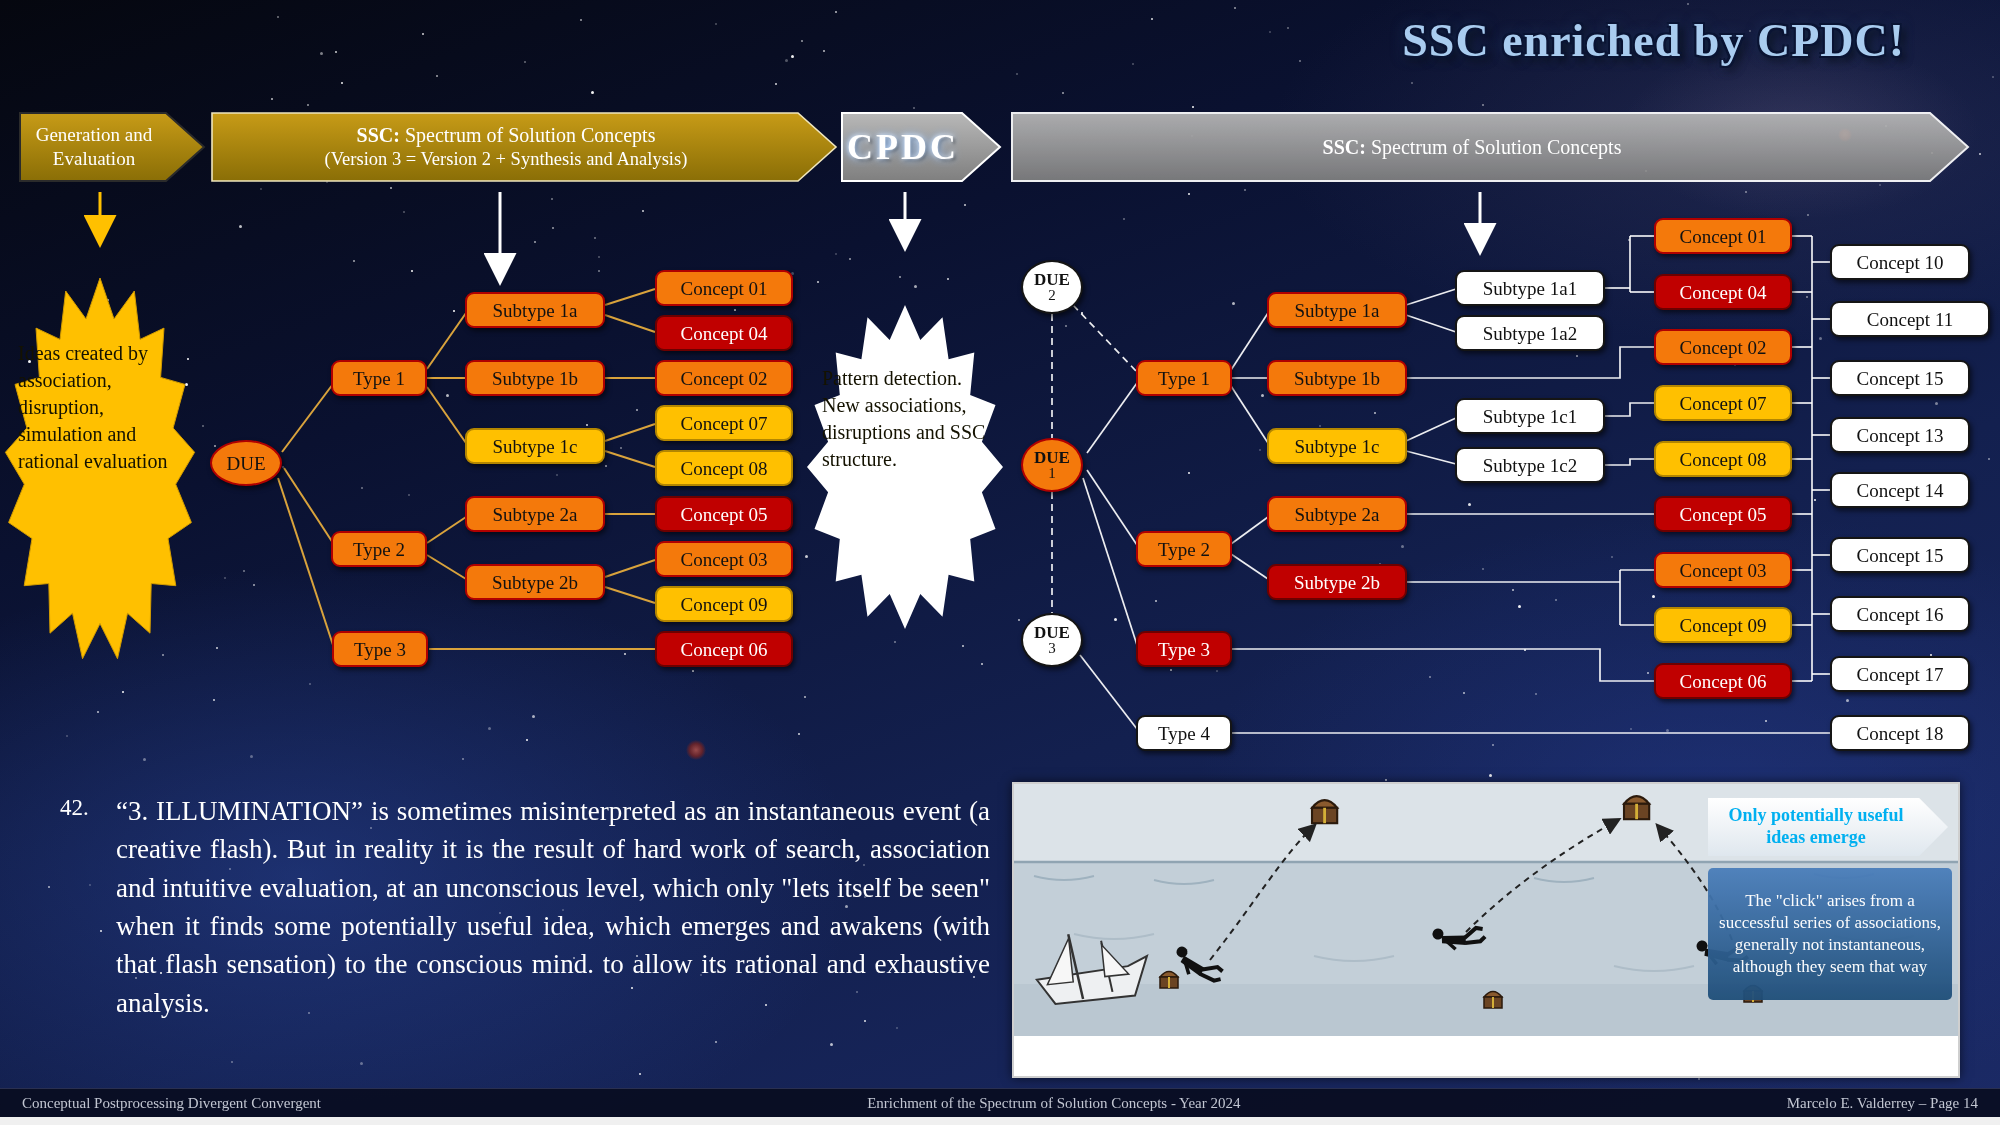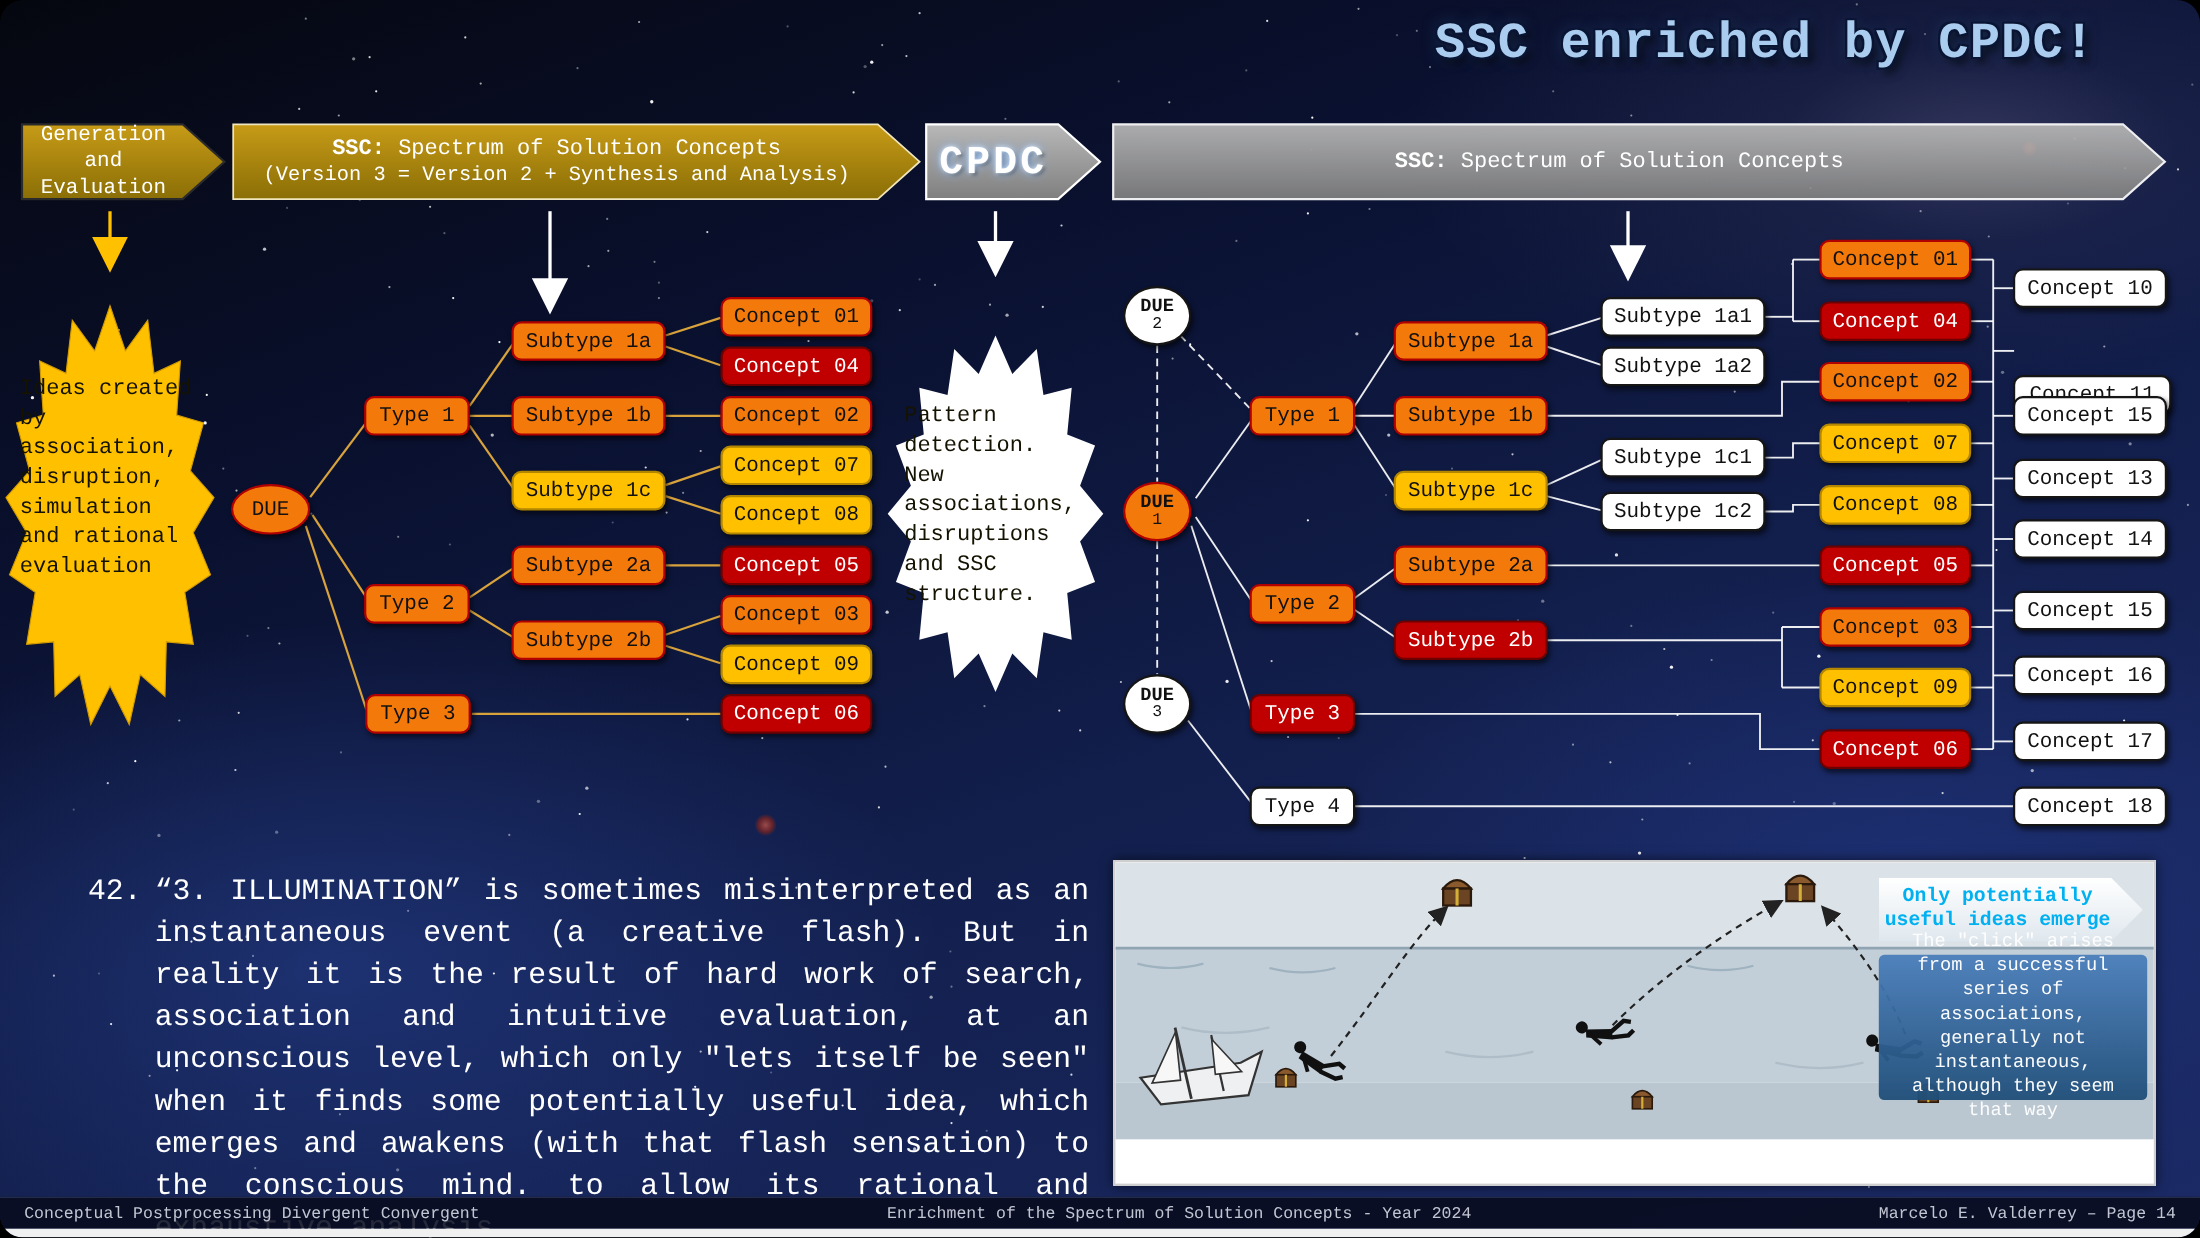--- a/index.html
+++ b/index.html
@@ -1,23 +1,23 @@
 <!DOCTYPE html>
 <html><head>
 <meta charset="utf-8">
 <style>
   *{margin:0;padding:0;box-sizing:border-box;}
   html,body{background:#000;}
   #slide{position:relative;width:2000px;height:1125px;overflow:hidden;
-    font-family:Liberation Mono, monospace;
+    font-family:Liberation Serif, serif;
     background:
       radial-gradient(ellipse 900px 500px at 15% 78%, rgba(45,75,165,0.45), transparent 62%),
       radial-gradient(ellipse 850px 480px at 86% 72%, rgba(40,65,155,0.40), transparent 62%),
       radial-gradient(ellipse 700px 300px at 88% 12%, rgba(70,70,110,0.30), transparent 70%),
-      linear-gradient(160deg,#05070f 0%, #0a1130 30%, #13204f 62%, #1b2a66 100%); border-radius: 21px;}
+      linear-gradient(160deg,#05070f 0%, #0a1130 30%, #13204f 62%, #1b2a66 100%);}
   .star{position:absolute;border-radius:50%;background:#fff;z-index:0;}
   .nebula{position:absolute;z-index:0;border-radius:50%;}
   #lines{position:absolute;left:0;top:0;z-index:1;}
   .lg{stroke:#D9A33C;stroke-width:2;fill:none;}
   .lw{stroke:rgba(255,255,255,0.92);stroke-width:1.7;fill:none;}
   .ld{stroke:rgba(255,255,255,0.92);stroke-width:1.7;fill:none;stroke-dasharray:7 5;}
   .aw{stroke:#fff;stroke-width:3;}
   .ag{stroke:#FFC000;stroke-width:3;}
   .node{position:absolute;z-index:2;display:flex;align-items:center;justify-content:center;
     border-radius:9px;border:2px solid;font-size:19px;color:#111;text-align:center;line-height:1;
@@ -31,21 +31,21 @@
   .due2line .num{font-size:15px;font-weight:400;}
   .banner-label{position:absolute;z-index:2;color:#fff;display:flex;flex-direction:column;
     justify-content:center;text-align:center;line-height:1.25;}
   .title{position:absolute;z-index:2;top:14px;right:95px;font-size:46px;font-weight:800;color:#A9CCEF;
     letter-spacing:1px;
     text-shadow:2px 2px 0 #0a1433,-2px -2px 0 #0a1433,2px -2px 0 #0a1433,-2px 2px 0 #0a1433,0 0 14px #1F3864,4px 4px 8px #000;}
   .cpdc-text{font-size:36px;font-weight:800;letter-spacing:3px;
     text-shadow:0 0 10px rgba(140,190,255,0.95),0 0 4px #fff,2px 2px 3px rgba(0,0,0,.6);}
   .burst-text{position:absolute;z-index:2;text-align:left;color:#141200;font-size:20px;line-height:1.35;}
   .para{position:absolute;z-index:2;left:60px;top:792px;width:930px;display:flex;gap:12px;color:#fff;}
-  .para .num{font-size:27px;flex:0 0 44px;line-height:1.42;margin-left:20px;}
+  .para .num{font-size:23px;flex:0 0 44px;line-height:1.42;}
   .para .txt{font-size:27px;line-height:1.42;text-align:justify;text-align-last:left;}
   .figure{position:absolute;z-index:2;left:1012px;top:782px;width:948px;height:296px;background:#fff;
     border:2px solid #cfcfcf;box-shadow:0 0 10px rgba(0,0,0,0.6);}
   .figure .caption{position:absolute;left:0;right:0;bottom:0;height:40px;background:#fff;border-top:1px solid #aaa;
     display:flex;align-items:center;justify-content:center;font-size:21px;font-weight:700;color:#000;}
   .ribbon{position:absolute;left:694px;top:14px;width:240px;height:58px;z-index:3;
     background:linear-gradient(180deg,#ffffff,#dfe7ee);
     clip-path:polygon(0 0,88% 0,100% 50%,88% 100%,0 100%);
     display:flex;align-items:center;justify-content:center;text-align:center;
     color:#00B0F0;font-size:18px;font-weight:700;line-height:1.2;padding-right:24px;}
@@ -500,21 +500,21 @@
   <div class="node orange" style="left:1654px;top:218px;width:138px;height:36px;">Concept 01</div>
   <div class="node redbox" style="left:1654px;top:274px;width:138px;height:36px;">Concept 04</div>
   <div class="node orange" style="left:1654px;top:329px;width:138px;height:36px;">Concept 02</div>
   <div class="node yellowbox" style="left:1654px;top:385px;width:138px;height:36px;">Concept 07</div>
   <div class="node yellowbox" style="left:1654px;top:441px;width:138px;height:36px;">Concept 08</div>
   <div class="node redbox" style="left:1654px;top:496px;width:138px;height:36px;">Concept 05</div>
   <div class="node orange" style="left:1654px;top:552px;width:138px;height:36px;">Concept 03</div>
   <div class="node yellowbox" style="left:1654px;top:607px;width:138px;height:36px;">Concept 09</div>
   <div class="node redbox" style="left:1654px;top:663px;width:138px;height:36px;">Concept 06</div>
   <div class="node whitebox" style="left:1830px;top:244px;width:140px;height:36px;">Concept 10</div>
-  <div class="node whitebox" style="left:1830px;top:301px;width:144px;height:36px;margin-top:40px;">Concept 11</div>
+  <div class="node whitebox" style="left:1830px;top:301px;width:160px;height:36px;">Concept 11</div>
   <div class="node whitebox" style="left:1830px;top:360px;width:140px;height:36px;">Concept 15</div>
   <div class="node whitebox" style="left:1830px;top:417px;width:140px;height:36px;">Concept 13</div>
   <div class="node whitebox" style="left:1830px;top:472px;width:140px;height:36px;">Concept 14</div>
   <div class="node whitebox" style="left:1830px;top:537px;width:140px;height:36px;">Concept 15</div>
   <div class="node whitebox" style="left:1830px;top:596px;width:140px;height:36px;">Concept 16</div>
   <div class="node whitebox" style="left:1830px;top:656px;width:140px;height:36px;">Concept 17</div>
   <div class="node whitebox" style="left:1830px;top:715px;width:140px;height:36px;">Concept 18</div>
 
   <div class="para">
     <div class="num">42.</div>

